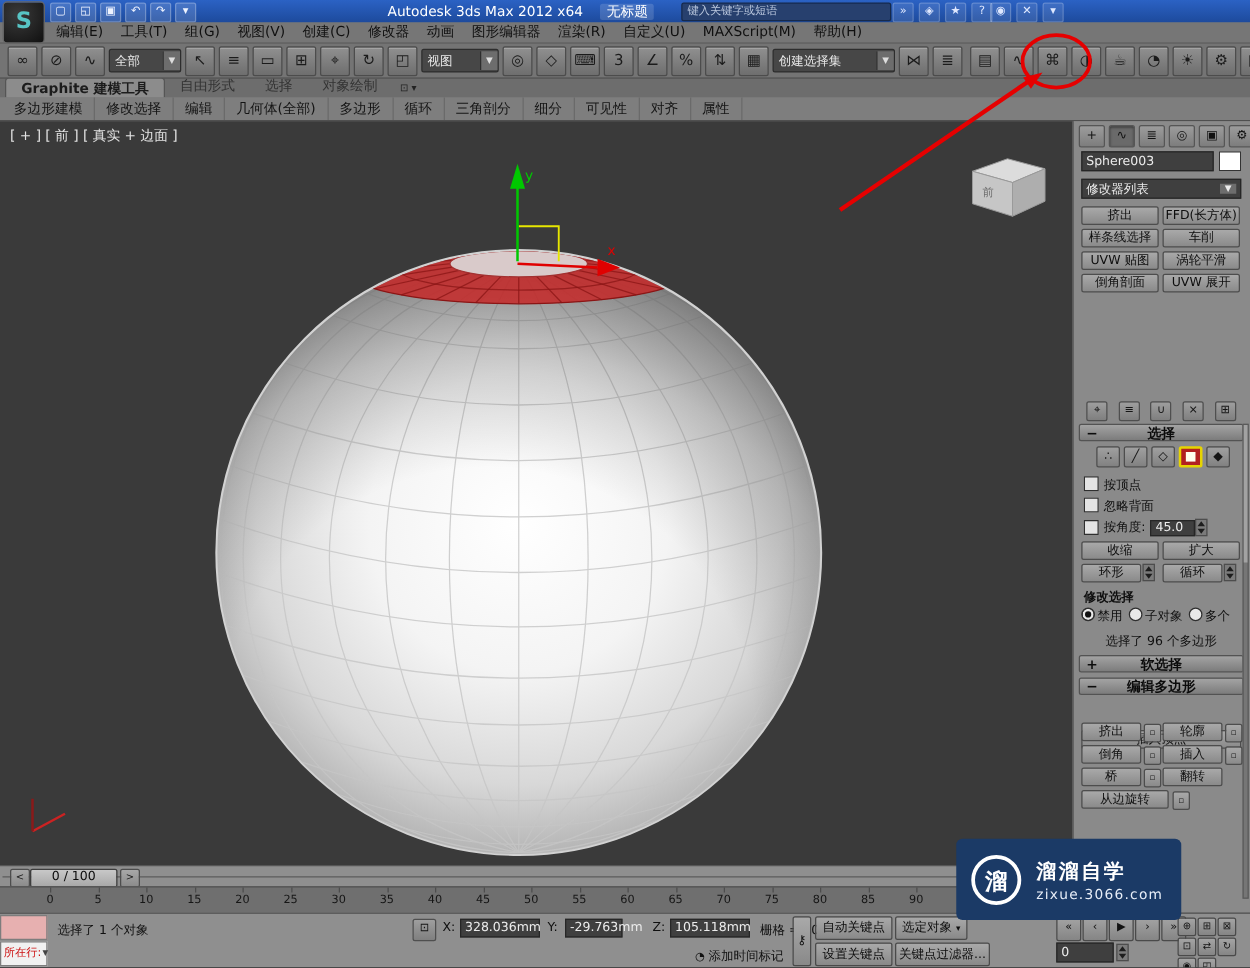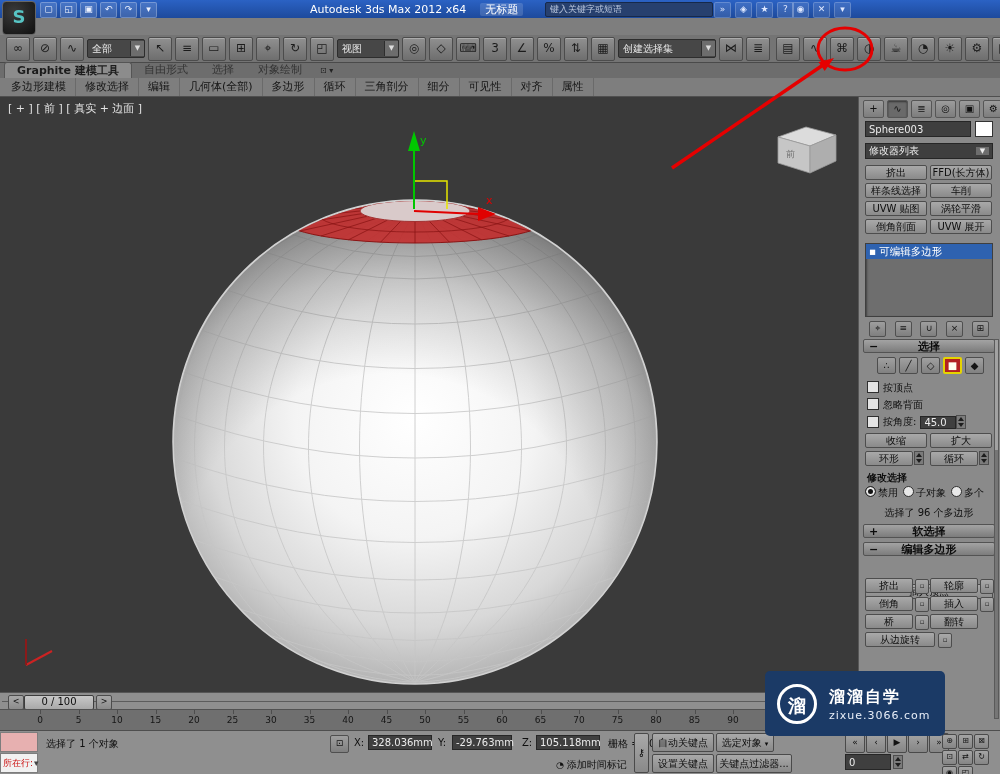--- a/index.html
+++ b/index.html
@@ -104,20 +104,34 @@
         <div class="ic-icon">?</div>
       </div>
     <div id="ic-icons2">
         <div class="ic-icon">◉</div>
         <div class="ic-icon">✕</div>
         <div class="ic-icon">▾</div>
       </div>
   </div>
   <div id="logo">S</div>
 
+  <div id="menubar">
+      <div class="menu-item">编辑(E)</div>
+      <div class="menu-item">工具(T)</div>
+      <div class="menu-item">组(G)</div>
+      <div class="menu-item">视图(V)</div>
+      <div class="menu-item">创建(C)</div>
+      <div class="menu-item">修改器</div>
+      <div class="menu-item">动画</div>
+      <div class="menu-item">图形编辑器</div>
+      <div class="menu-item">渲染(R)</div>
+      <div class="menu-item">自定义(U)</div>
+      <div class="menu-item">MAXScript(M)</div>
+      <div class="menu-item">帮助(H)</div>
+    </div>
 
   <div id="toolbar">
       <div class="tb-icon">∞</div>
       <div class="tb-icon">⊘</div>
       <div class="tb-icon">∿</div>
       <div class="tb-combo" style="width: 52px;">
         <span>全部</span>
         <span class="caret">▼</span>
       </div>
       <div class="tb-icon">↖</div>
@@ -300,23 +314,20 @@
       </div>
     <div class="r dfield" style="left:6px;top:24px;width:106px;height:16px;">
         <span>Sphere003</span>
       </div>
     <div class="r" style="left:116px;top:24px;width:18px;height:16px;background:#fff;border:1px solid #333;box-sizing:border-box;"></div>
     <div class="r dfield" style="left:6px;top:46px;width:128px;height:16px;">
         <span>修改器列表</span>
         <span style="margin-left:auto;background:#6d6d6d;width:13px;text-align:center;font-size:7px;">▼</span>
       </div>
     <div class="r" id="cp-modsets" style="left:0;top:0;"></div>
-    <div class="r" id="cp-stack" style="left:6px;top:146px;width:128px;height:74px;background:#6e6e6e;border:1px solid #3f3f3f;box-shadow:inset 1px 1px 2px rgba(0,0,0,.4);box-sizing:border-box;">
-      <div style="height:15px;background:#2e62b0;color:#fff;font-size:10.5px;line-height:14px;padding-left:3px;white-space:nowrap;"><span style="margin-right:3px;">▪</span><span>可编辑多边形</span></div>
-    </div>
     <div class="r" id="cp-stacktools" style="left:6px;top:224px;width:128px;display:flex;justify-content:space-around;">
         <div class="st-icon">⌖</div>
         <div class="st-icon">≡</div>
         <div class="st-icon">∪</div>
         <div class="st-icon">×</div>
         <div class="st-icon">⊞</div>
       </div>
 
     <div class="r rollout-h" style="left:4px;top:242px;width:132px;"><span class="rh-sign">−</span><span>选择</span></div>
     <div class="r" id="cp-subobj" style="left:18px;top:260px;display:flex;gap:3px;">
@@ -450,21 +461,21 @@
     <div id="ml-white"><span>所在行:</span><span style="color:#444;margin-left:1px;">▾</span></div>
 
     <div class="r lbl" style="left:46px;top:6px;">选择了 1 个对象</div>
     <div class="r st-icon" style="left:330px;top:4px;width:17px;height:16px;line-height:15px;">⊡</div>
 
     <span class="r lbl" style="left:354px;top:6px;">X:</span>
     <span class="r dfield" style="left:368px;top:4px;width:64px;height:15px;">
         <span>328.036mm</span>
       </span>
     <span class="r lbl" style="left:438px;top:6px;">Y:</span>
-    <span class="r dfield" style="left:452px;top:4px;width:60px;height:15px;">
+    <span class="r dfield" style="left:452px;top:4px;width:46px;height:15px;">
         <span>-29.763mm</span>
       </span>
     <span class="r lbl" style="left:522px;top:6px;">Z:</span>
     <span class="r dfield" style="left:536px;top:4px;width:64px;height:15px;">
         <span>105.118mm</span>
       </span>
     <span class="r lbl" style="left:608px;top:6px;">栅格 = 10.0mm</span>
 
     <div class="r lbl" style="left:46px;top:27px;margin-top:25px;">单击或单击并拖动以选择对象</div>
     <div class="r" style="left:556px;top:27px;"><span style="font-size:9px;margin-right:3px;">◔</span><span class="lbl">添加时间标记</span></div>

